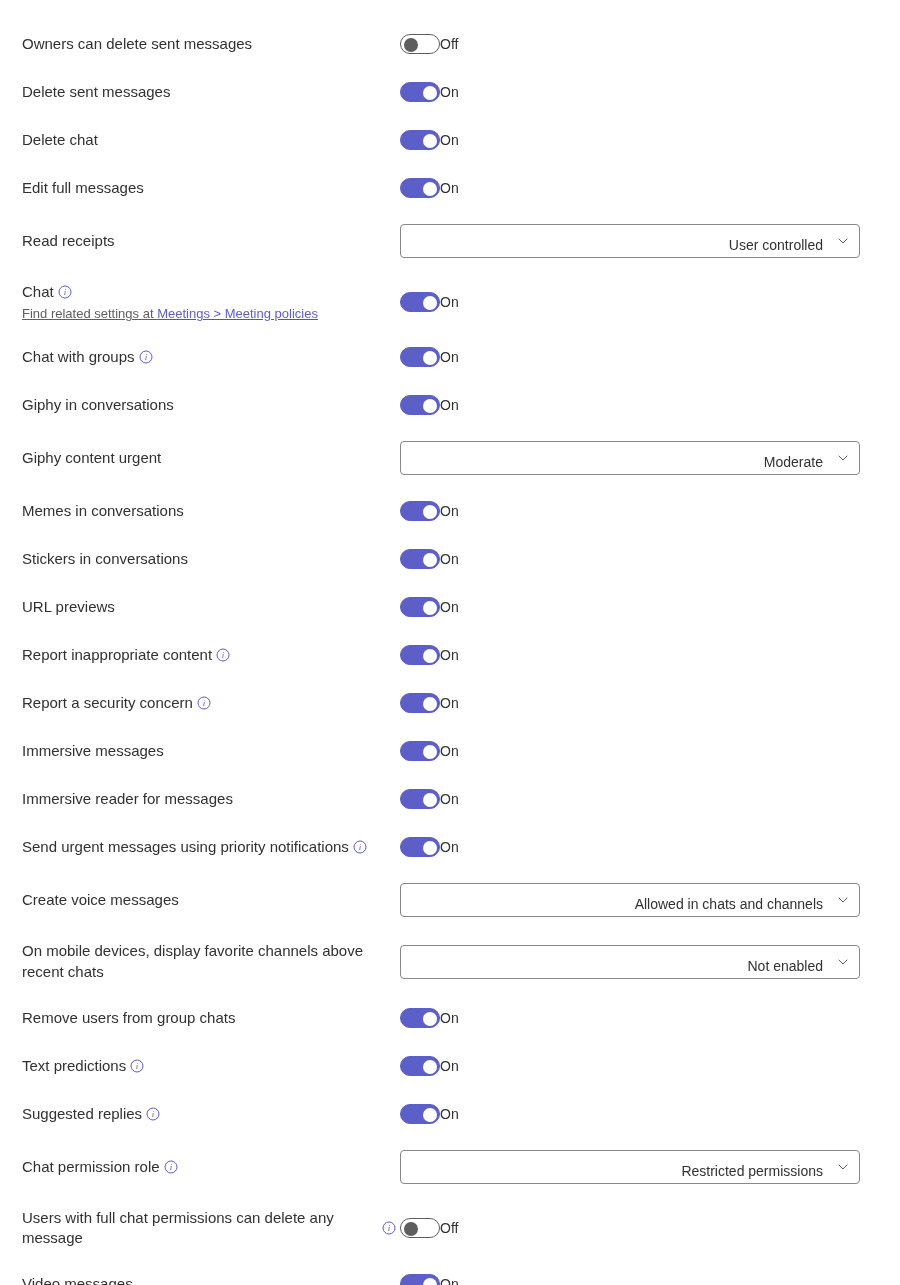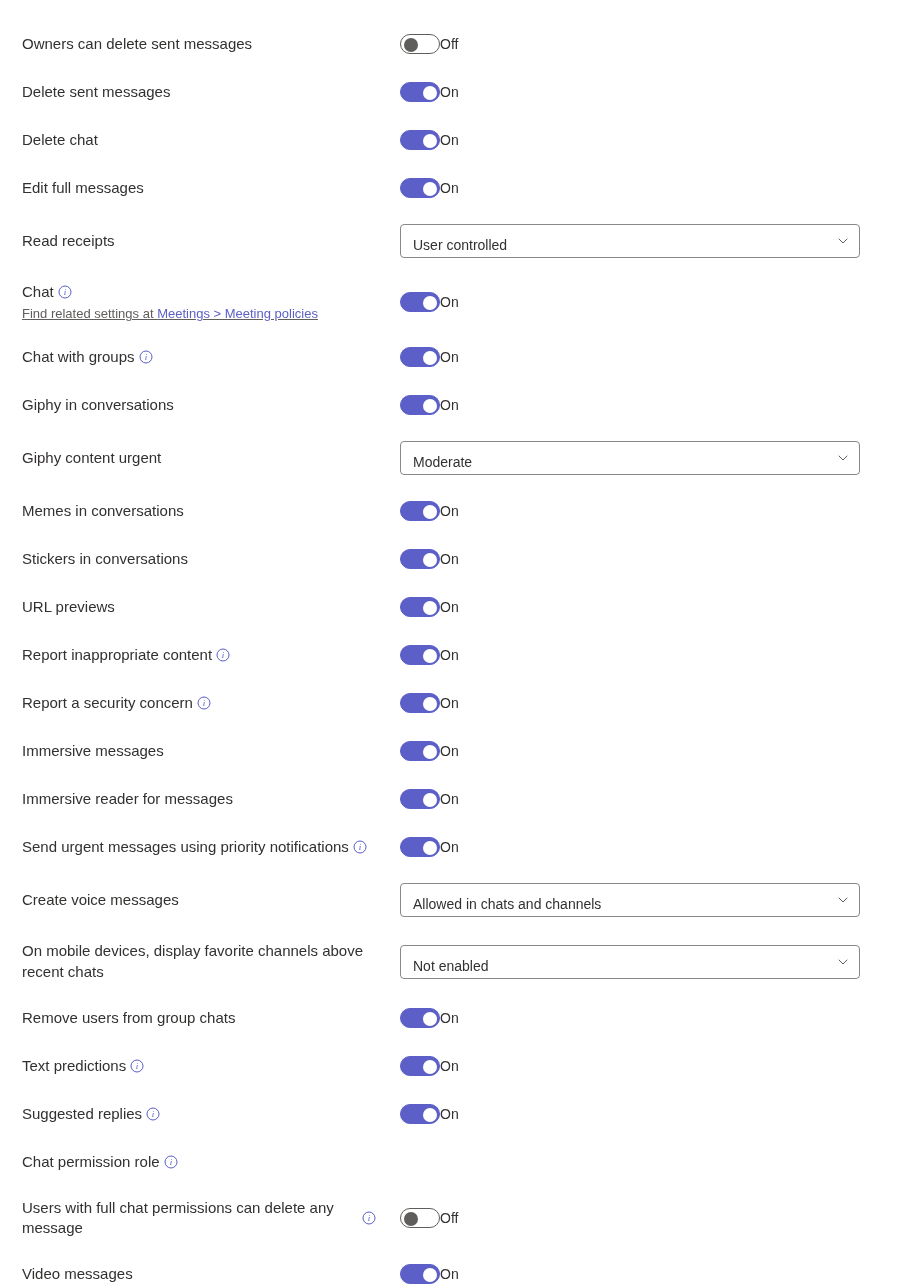--- a/index.html
+++ b/index.html
@@ -15,21 +15,21 @@
   .setting-row {
     display: flex;
     align-items: center;
     padding: 12px 0;
     min-height: 48px;
   }
   .setting-label-col {
     flex: 0 0 378px;
     display: flex;
     flex-direction: column;
-    padding-right: 24px;
+    padding-right: 4px;
   }
   .setting-label {
     font-size: 15px;
     color: #323130;
     display: inline-flex;
     align-items: center;
     gap: 4px;
     line-height: 1.35;
   }
   .setting-sublabel {
@@ -97,20 +97,21 @@
     border: 1px solid #8a8886;
     border-radius: 4px;
     background: #fff;
     height: 34px;
     display: flex;
     align-items: center;
     padding: 8px 36px 0 12px;
     cursor: pointer;
     font-size: 14px;
     color: #323130;
+    justify-content: flex-end;
   }
   .select .chevron {
     position: absolute;
     right: 10px;
     top: 50%;
     transform: translateY(-50%);
     width: 12px; height: 12px;
     display: flex;
     align-items: center;
     justify-content: center;
@@ -518,20 +519,30 @@
         <div class="setting-label">
           <span>Chat permission role</span>
           <span class="info-icon">
             <svg width="14" height="14" viewBox="0 0 14 14">
               <circle cx="7" cy="7" r="6" stroke-width="1"></circle>
               <text x="7" y="10" text-anchor="middle">i</text>
             </svg>
           </span>
         </div>
       </div>
+      <div class="setting-control-col">
+        <div class="select">
+          <span>Restricted permissions</span>
+          <span class="chevron">
+            <svg width="12" height="12" viewBox="0 0 12 12" fill="none">
+              <path d="M2 4 L6 8 L10 4" stroke-width="1" stroke-linecap="round" stroke-linejoin="round"></path>
+            </svg>
+          </span>
+        </div>
+      </div>
     </div>
     <div class="setting-row">
       <div class="setting-label-col">
         <div class="setting-label">
           <span>Users with full chat permissions can delete any message</span>
           <span class="info-icon">
             <svg width="14" height="14" viewBox="0 0 14 14">
               <circle cx="7" cy="7" r="6" stroke-width="1"></circle>
               <text x="7" y="10" text-anchor="middle">i</text>
             </svg>

